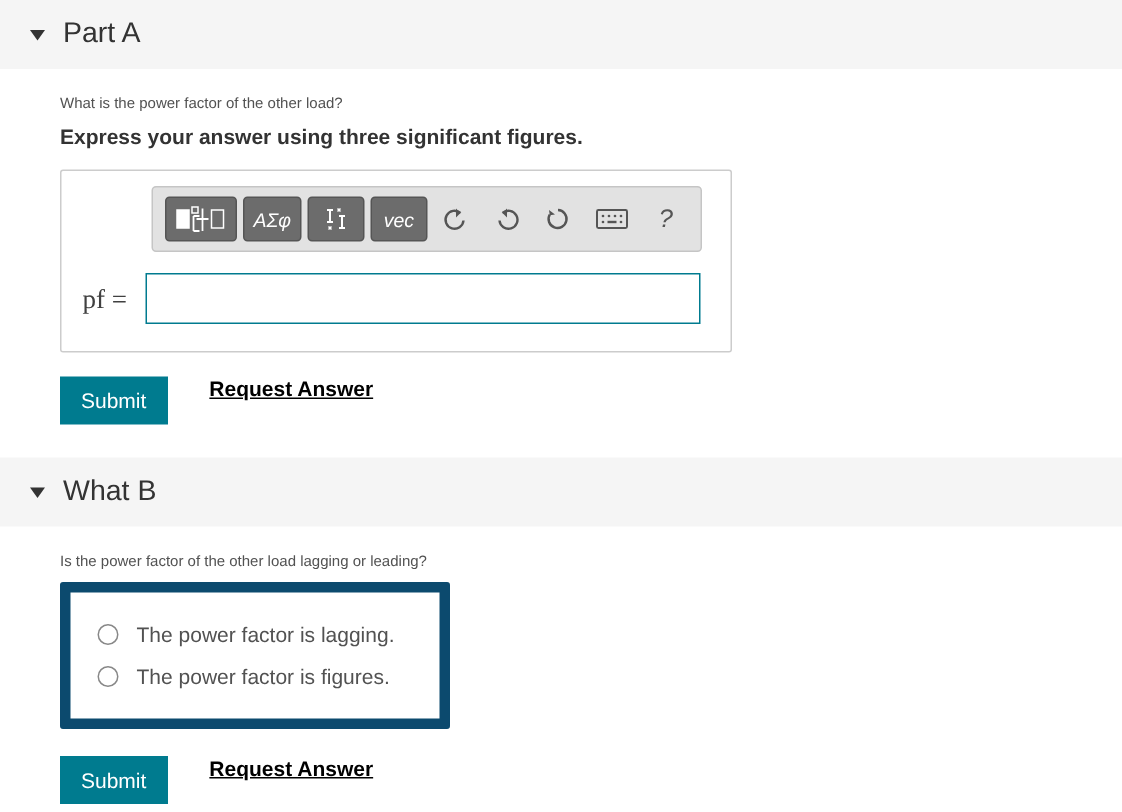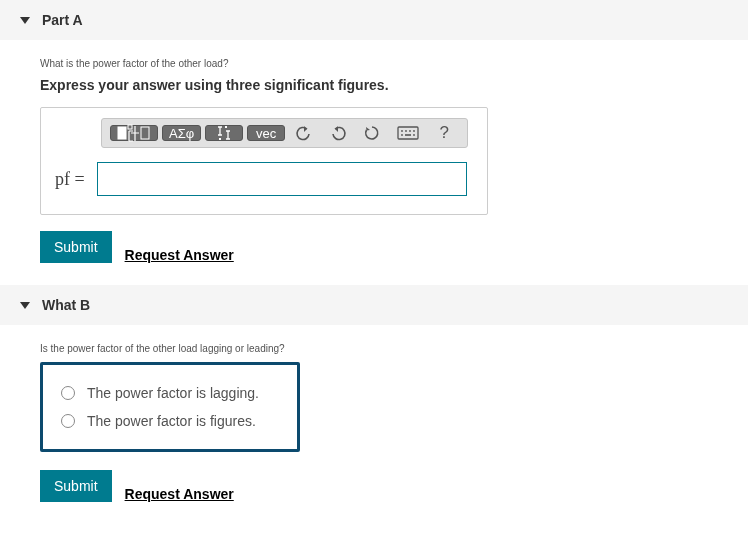--- a/index.html
+++ b/index.html
@@ -13,22 +13,22 @@
     width: 748px;
   }
   .part-header {
     background: #f5f5f5;
     padding: 12px 20px;
     display: flex;
     align-items: center;
     gap: 12px;
   }
   .part-title {
-    font-weight: bold;
-    font-size: 14px;
+    font-weight: normal;
+    font-size: 19px;
     color: #333;
   }
   .caret-down {
     width: 0; height: 0;
     border-left: 5px solid transparent;
     border-right: 5px solid transparent;
     border-top: 7px solid #333;
     cursor: pointer;
   }
   .part-body {
@@ -62,28 +62,29 @@
     gap: 4px;
     width: fit-content;
     margin-left: 46px;
     margin-bottom: 14px;
   }
   .tb-btn {
     background: #6c6c6c;
     color: #fff;
     border: 1px solid #555;
     border-radius: 3px;
-    height: 16px;
+    height: 30px;
     min-width: 38px;
     display: flex;
     align-items: center;
     justify-content: center;
     font-size: 13px;
     cursor: pointer;
     padding: 0 6px;
+    font-style: italic;
   }
   .tb-btn.light {
     background: transparent;
     border: none;
     color: #555;
     min-width: 30px;
   }
   .tb-btn svg { display: block; }
   .input-row {
     display: flex;
@@ -99,40 +100,40 @@
   .answer-input {
     border: 1px solid #007b8f;
     height: 34px;
     width: 370px;
     padding: 4px 8px;
     font-size: 14px;
     outline: none;
   }
   .actions {
     display: flex;
-    align-items: flex-end;
-    gap: 13px;
+    align-items: flex-start;
+    gap: 28px;
   }
   .submit-btn {
     background: #007b8f;
     color: #fff;
     border: none;
     padding: 8px 14px;
     font-size: 14px;
     cursor: pointer;
   }
   .request-link {
     color: #000000;
     font-weight: bold;
     font-size: 14px;
     text-decoration: underline;
     cursor: pointer;
   }
   .radio-box {
-    border: 3px solid #0c4a6e;
+    border: 7px solid #0c4a6e;
     border-radius: 2px;
     padding: 14px 18px;
     width: 260px;
     margin-bottom: 18px;
   }
   .radio-opt {
     display: flex;
     align-items: center;
     gap: 12px;
     padding: 6px 0;

